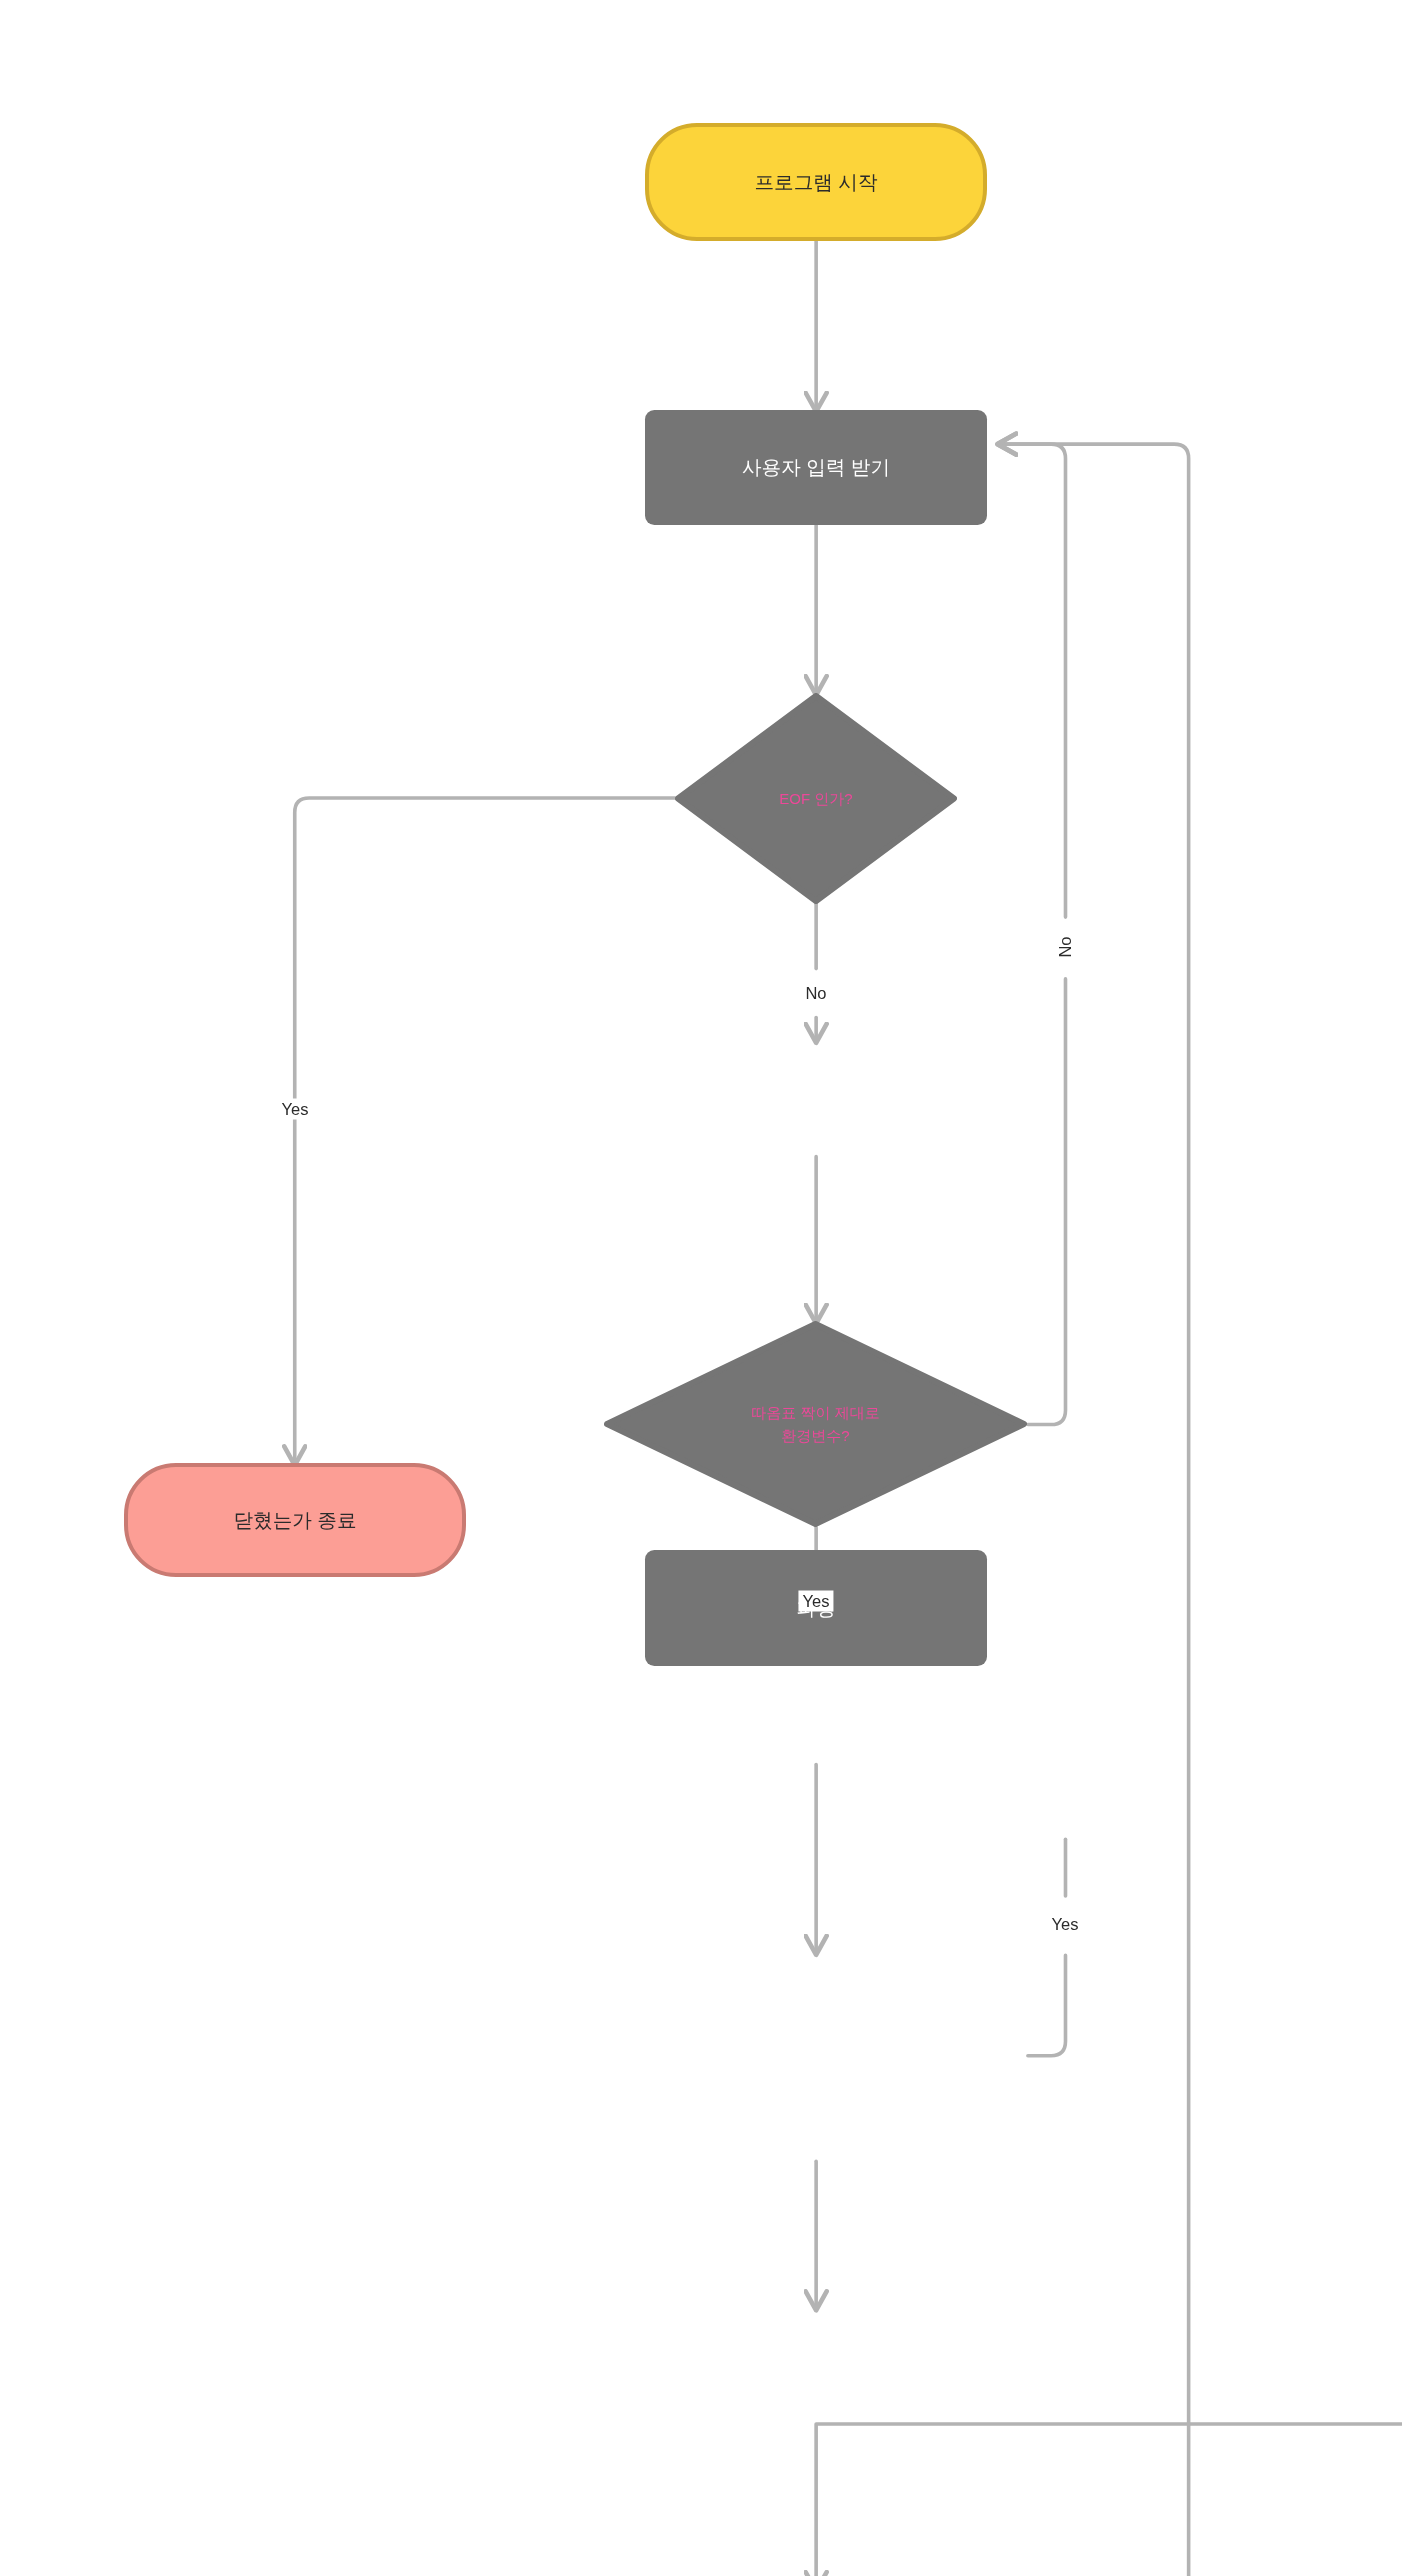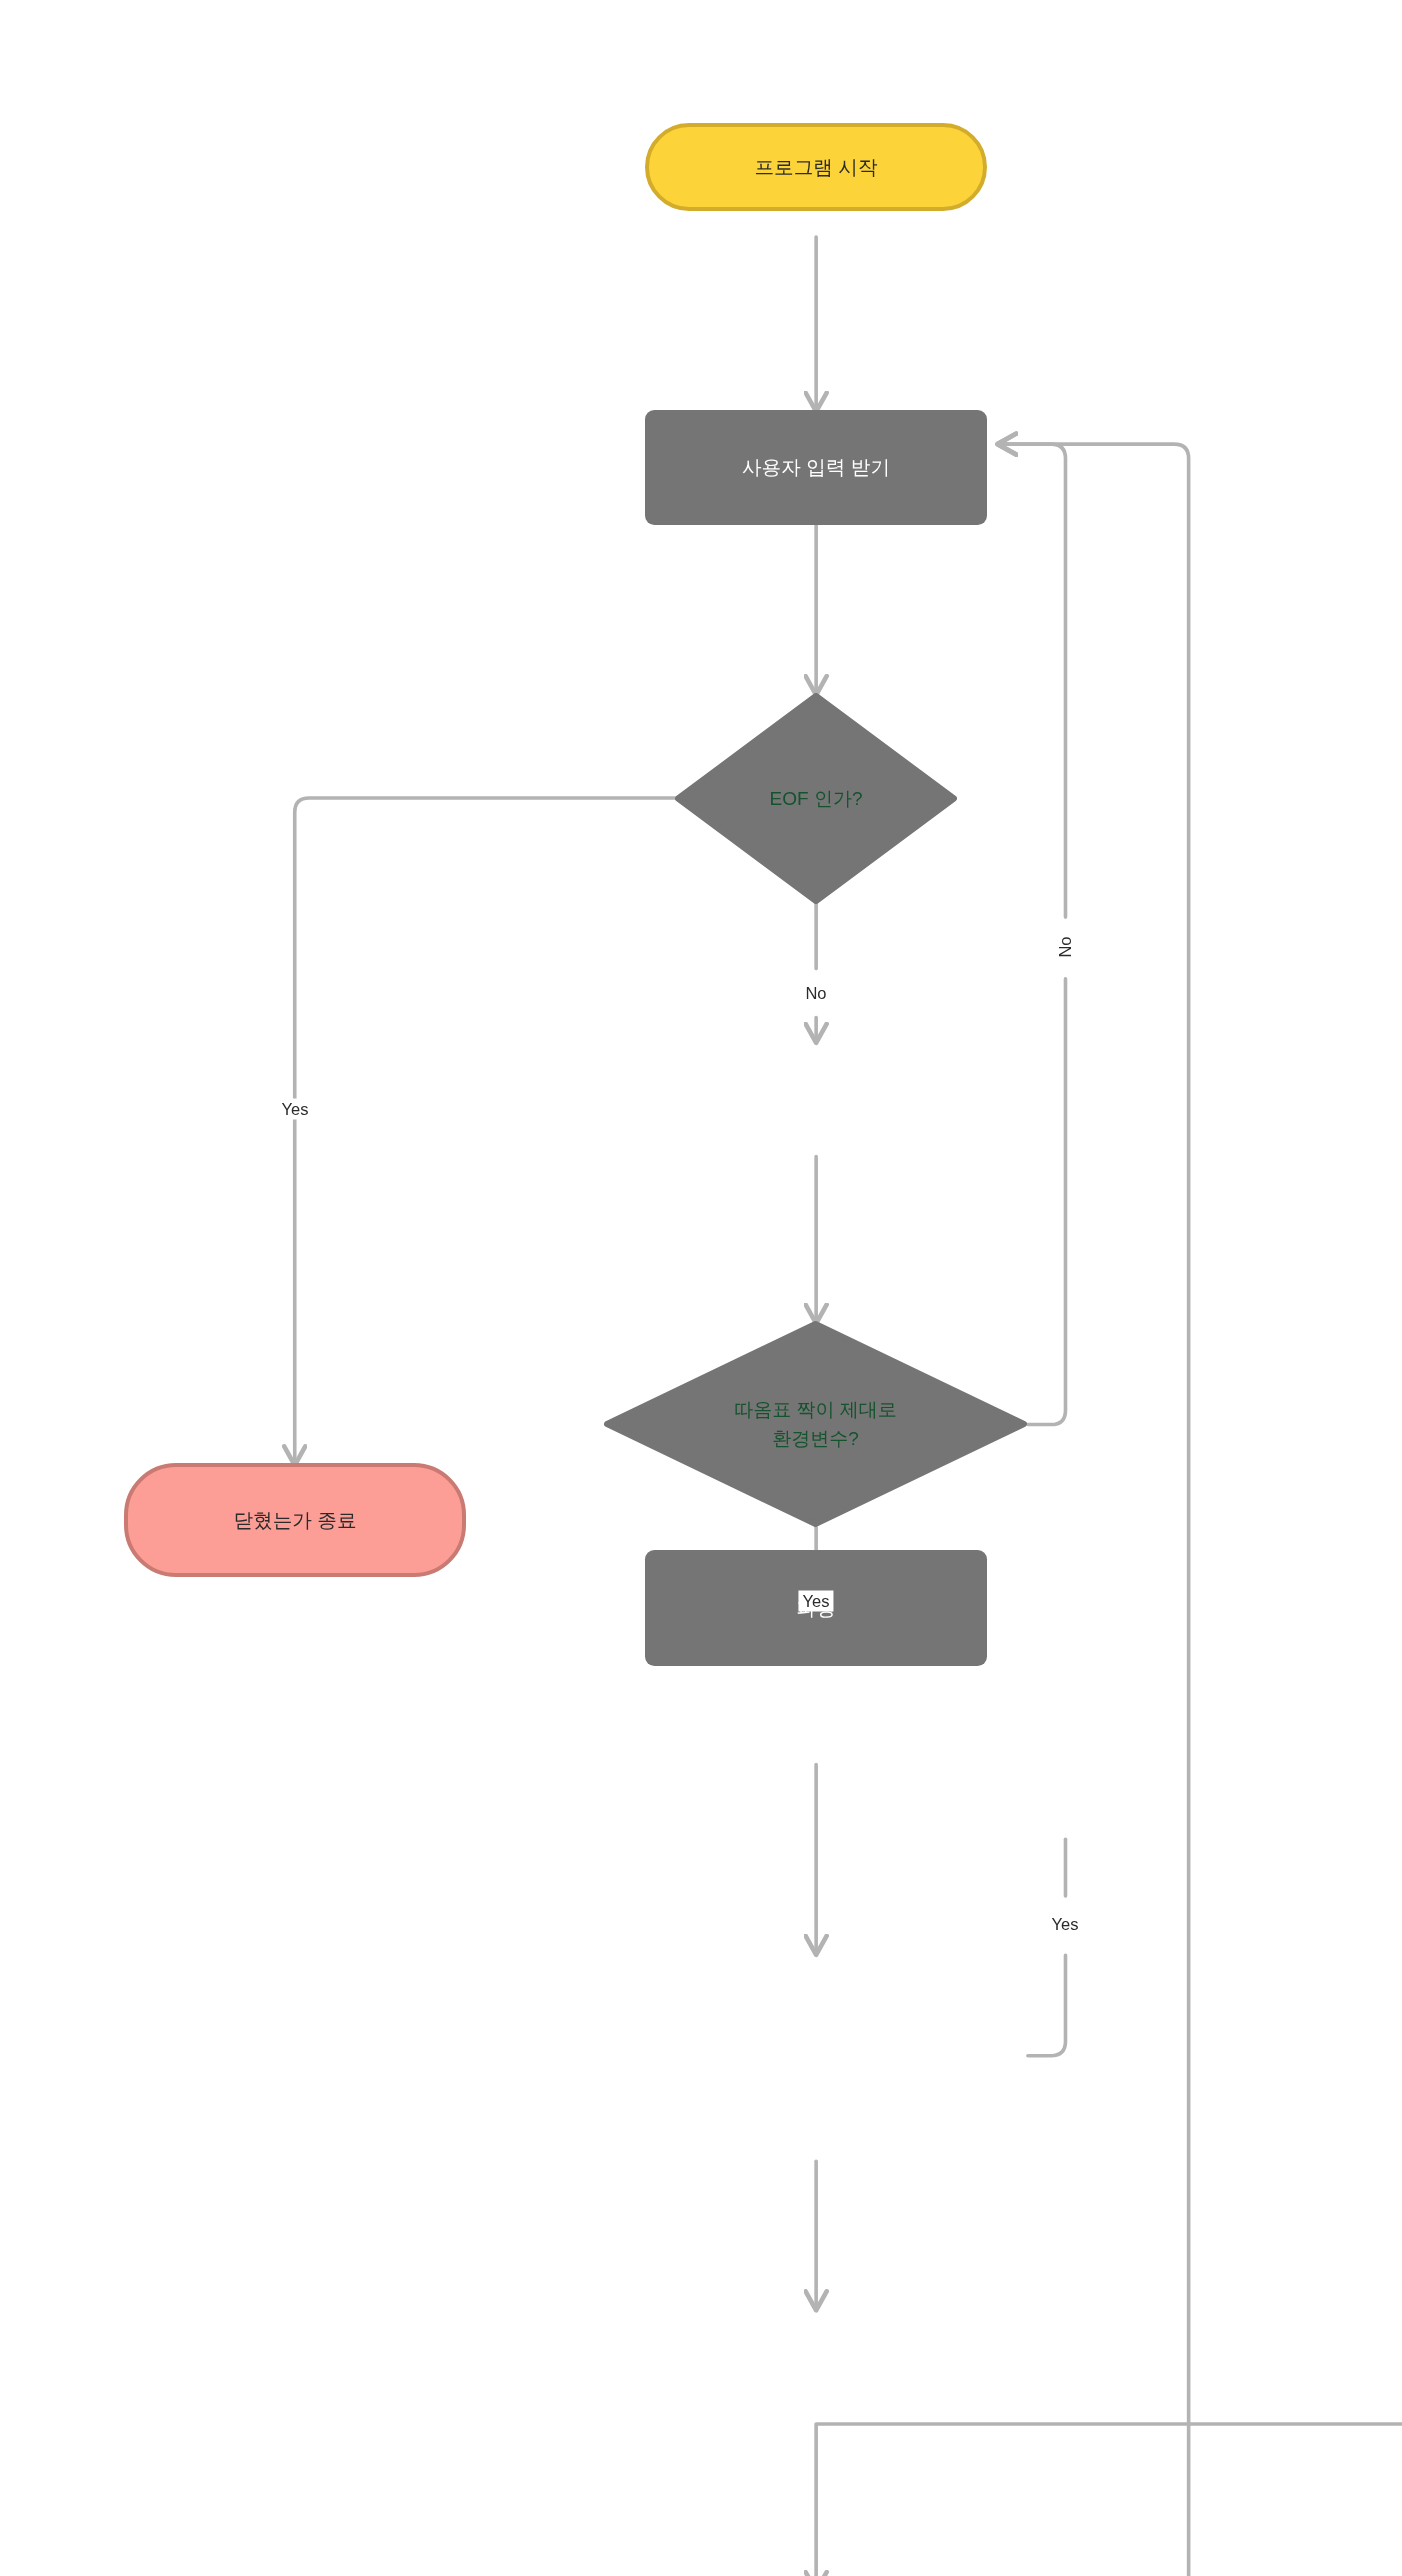--- a/index.html
+++ b/index.html
@@ -64,22 +64,22 @@
   .node-decision-label {
     position: absolute;
     left: 0;
     top: 0;
     width: 100%;
     height: 100%;
     display: flex;
     align-items: center;
     justify-content: center;
     text-align: center;
-    color: #14532d;
-    font-size: 19px;
+    color: #ec4899;
+    font-size: 15px;
     line-height: 1.55;
     white-space: pre-line;
     pointer-events: none;
   }
   .edge-label {
     position: absolute;
     color: #2b2b2b;
     font-size: 16.5px;
     background: #ffffff;
     padding: 1px 4.1px;
@@ -128,21 +128,21 @@
       <path d="M 1584 4195 L 1584 4480" marker-end="url(#arrow)"></path>
 
       <path d="M 1584 4705 L 4705 4705 M 1584 4705 L 1584 5025" marker-end="url(#arrow)"></path>
 
       <path d="M 1584 5250 L 1584 5570" marker-end="url(#arrow)"></path>
 
       <path d="M 1936 5683 L 2279 5683 Q 2307 5683 2307 5655 L 2307 890 Q 2307 862 2279 862 L 1940 862" marker-end="url(#arrow)"></path>
     </g>
   </svg>
 
-  <div class="node node-terminal-start" style="left:645px; top:123px; width:342px; height:88px;">
+  <div class="node node-terminal-start" style="left:645px; top:123px; width:342px; height:118px;">
     <span>프로그램 시작</span>
   </div>
 
   <div class="node node-process" style="left:645px; top:410px; width:342px; height:115px;">
     <span>사용자 입력 받기</span>
   </div>
 
   <div class="node-decision-wrap" style="left:675px; top:693px; width:282px; height:211px;">
     <svg class="node-decision-shape" viewBox="0 0 548 410" preserveAspectRatio="none">
       <path d="M 274 6 L 542 205 L 274 404 L 6 205 Z" fill="#757575" stroke="#757575" stroke-width="12" stroke-linejoin="round"></path>

